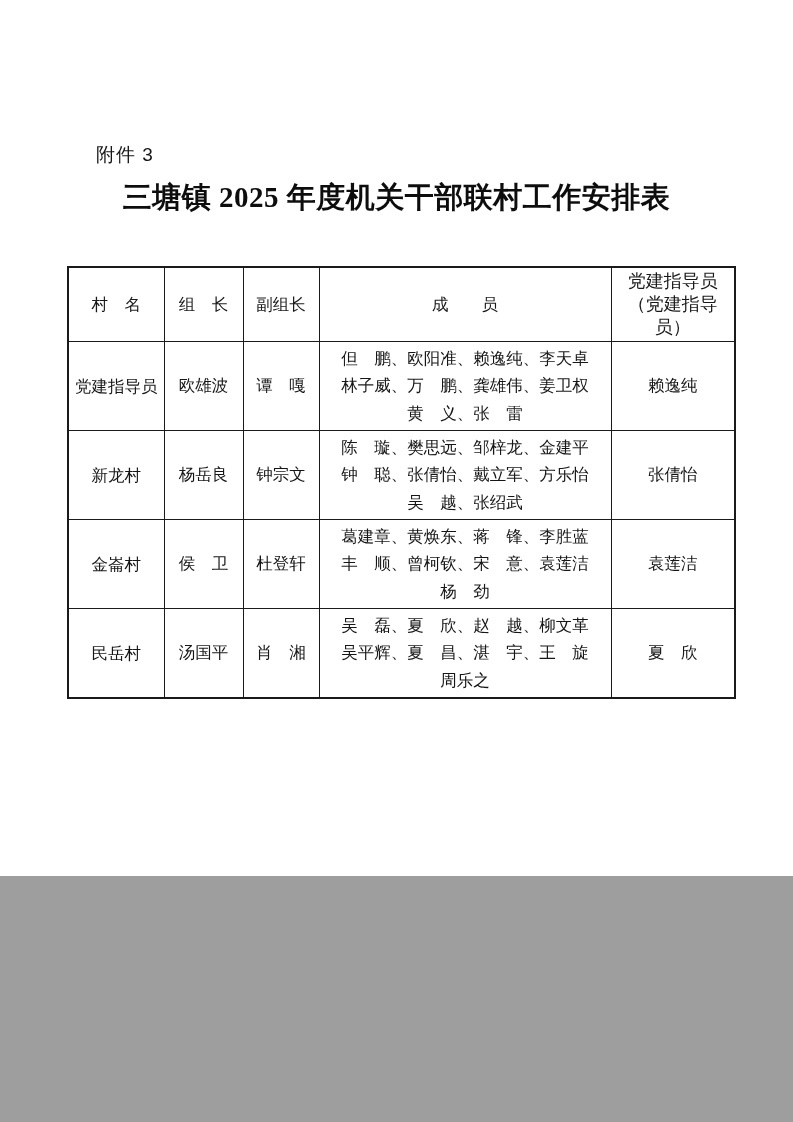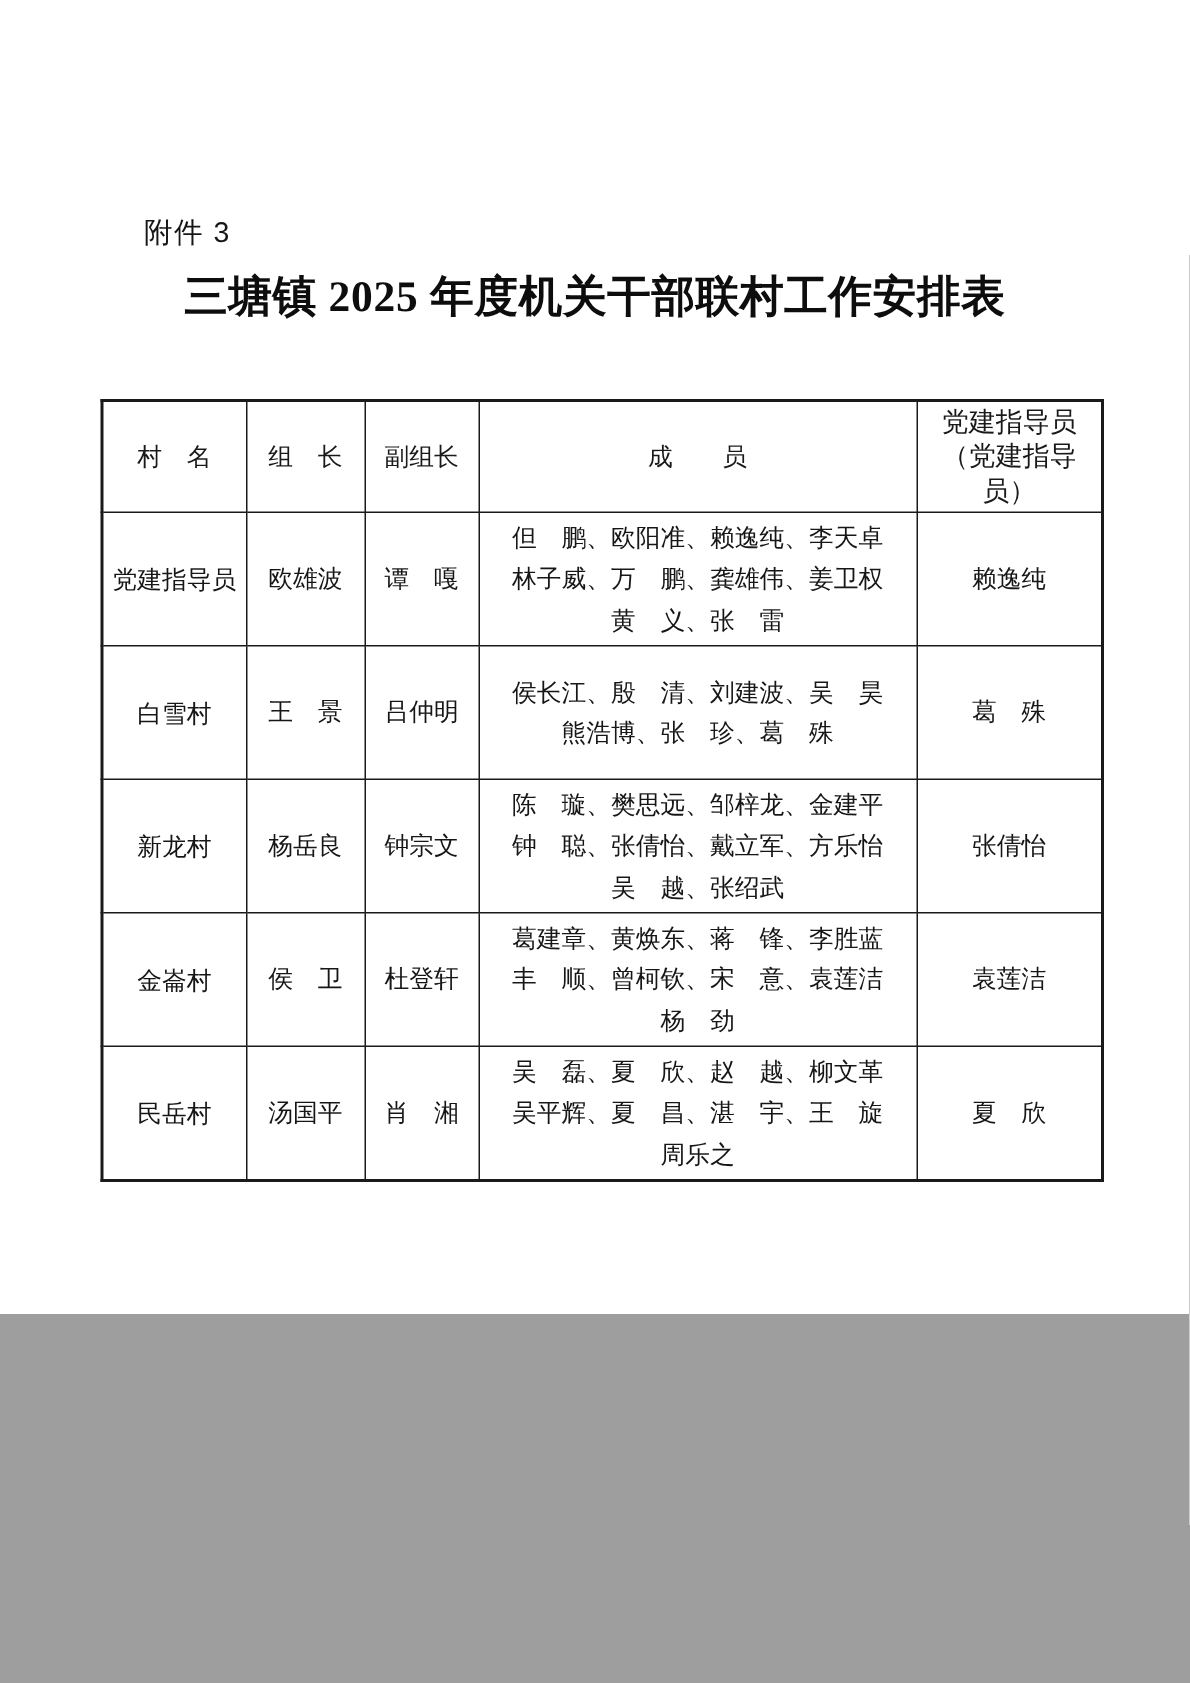--- a/index.html
+++ b/index.html
@@ -108,34 +108,20 @@
         <td class="leader-cell">欧雄波</td>
         <td class="deputy-cell">谭　嘎</td>
         <td class="members-cell">
           <div class="line">但　鹏、欧阳准、赖逸纯、李天卓</div>
           <div class="line">林子威、万　鹏、龚雄伟、姜卫权</div>
           <div class="line">黄　义、张　雷</div>
         </td>
         <td class="instructor-cell">赖逸纯</td>
       </tr>
 
-      <tr class="body-row">
-        <td class="village-cell">
-          <div class="line">白雪村</div>
-          <div class="line"></div>
-        </td>
-        <td class="leader-cell">王　景</td>
-        <td class="deputy-cell">吕仲明</td>
-        <td class="members-cell">
-          <div class="line">侯长江、殷　清、刘建波、吴　昊</div>
-          <div class="line">熊浩博、张　珍、葛　殊</div>
-          <div class="line"></div>
-        </td>
-        <td class="instructor-cell">葛　殊</td>
-      </tr>
 
       <tr class="body-row">
         <td class="village-cell">
           <div class="line">新龙村</div>
           <div class="line"></div>
         </td>
         <td class="leader-cell">杨岳良</td>
         <td class="deputy-cell">钟宗文</td>
         <td class="members-cell">
           <div class="line">陈　璇、樊思远、邹梓龙、金建平</div>

